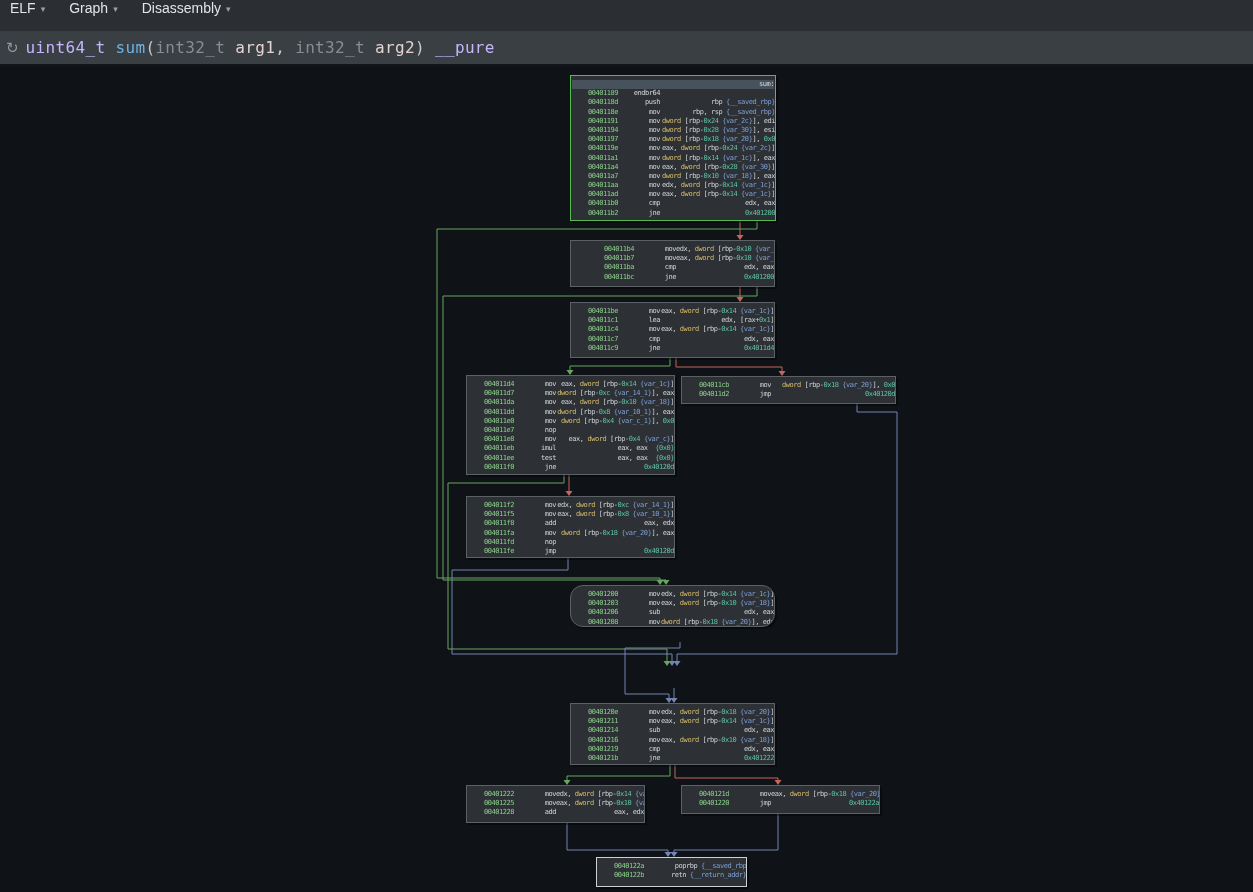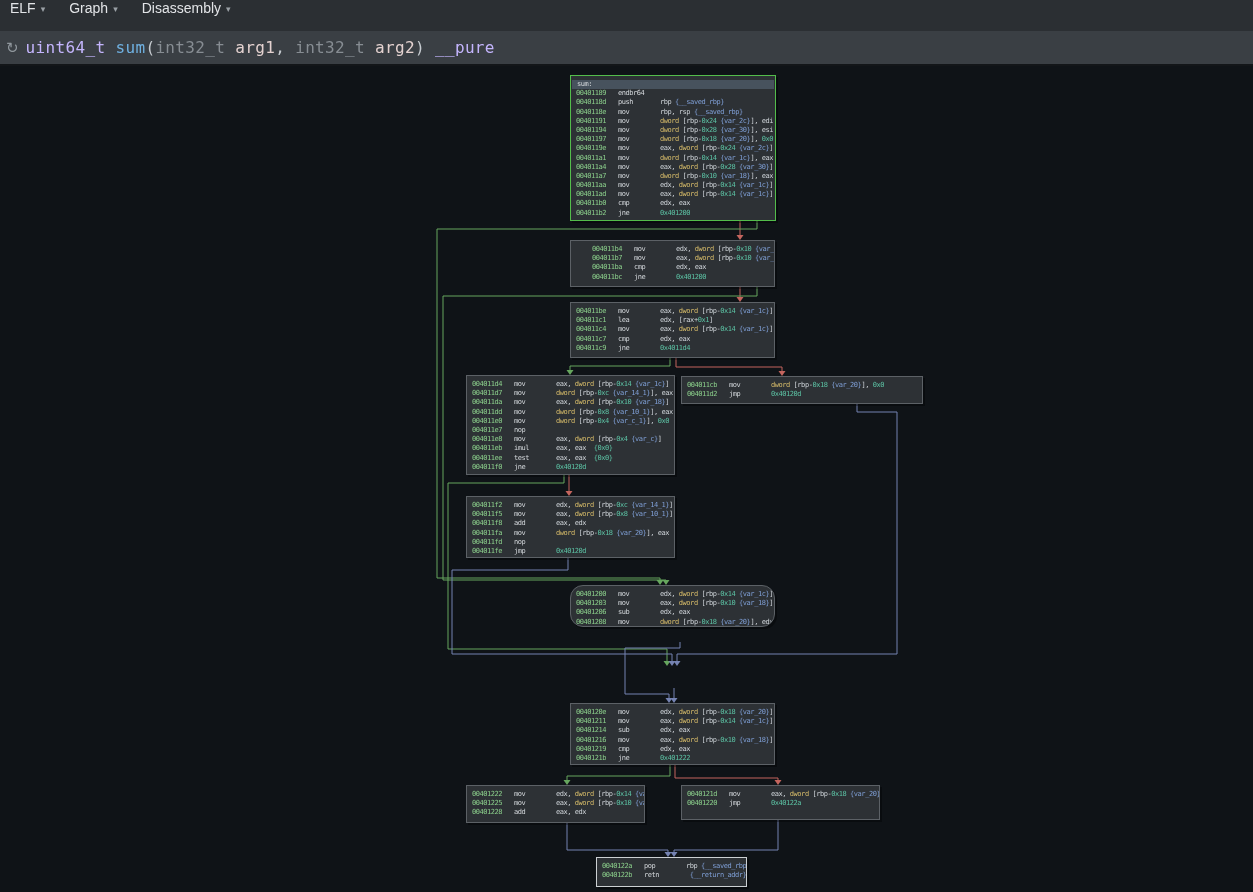--- a/index.html
+++ b/index.html
@@ -19,21 +19,21 @@
   .tok-plain{color:#c6cbd0;}
   .tok-dim{color:#878d93;}
   .tok-arg{color:#e4d2d0;}
 
   
   #canvas{position:absolute;left:0;top:66px;width:1253px;height:826px;background:#0f1317;}
   #edges{position:absolute;left:0;top:0;width:1253px;height:826px;pointer-events:none;}
 
   .block{position:absolute;background:#2d3135;border:1px solid #5c6166;box-sizing:border-box;
          padding:4px 0;font-family:"DejaVu Sans Mono",monospace;font-size:7px;letter-spacing:-0.45px;
-         color:#cfd4d9;box-shadow:2px 2px 0 rgba(0,0,0,0.35);overflow:hidden;}
+         color:#cfd4d9;box-shadow:2px 2px 0 rgba(0,0,0,0.35);overflow:hidden;text-align:right;}
   .block.entry{border:1px solid #53bd4b;}
   .block.exit{border:1px solid #ccd0d3;}
   .iline{display:flex;height:9.2px;line-height:9.2px;white-space:pre;}
   .label-line{display:block;background:#47525d;color:#d6dadd;padding-left:5px;margin:0 1px;}
   .addr{width:42px;padding-left:5px;color:#8bcf8b;flex:none;}
   .mn{width:42px;color:#d3d7db;flex:none;}
   .ops{flex:1;white-space:pre;}
   .kw{color:#d8bd6a;}
   .imm{color:#5cc2a4;}
   .ann{color:#7f9fd6;}
@@ -131,21 +131,21 @@
       <div class="iline"><span class="addr">004011d7</span><span class="mn">mov</span><span class="ops"><span class="kw">dword</span> [rbp-<span class="imm">0xc</span> <span class="ann">{var_14_1}</span>], eax</span></div>
       <div class="iline"><span class="addr">004011da</span><span class="mn">mov</span><span class="ops">eax, <span class="kw">dword</span> [rbp-<span class="imm">0x10</span> <span class="ann">{var_18}</span>]</span></div>
       <div class="iline"><span class="addr">004011dd</span><span class="mn">mov</span><span class="ops"><span class="kw">dword</span> [rbp-<span class="imm">0x8</span> <span class="ann">{var_10_1}</span>], eax</span></div>
       <div class="iline"><span class="addr">004011e0</span><span class="mn">mov</span><span class="ops"><span class="kw">dword</span> [rbp-<span class="imm">0x4</span> <span class="ann">{var_c_1}</span>], <span class="imm">0x0</span></span></div>
       <div class="iline"><span class="addr">004011e7</span><span class="mn">nop</span><span class="ops"></span></div>
       <div class="iline"><span class="addr">004011e8</span><span class="mn">mov</span><span class="ops">eax, <span class="kw">dword</span> [rbp-<span class="imm">0x4</span> <span class="ann">{var_c}</span>]</span></div>
       <div class="iline"><span class="addr">004011eb</span><span class="mn">imul</span><span class="ops">eax, eax  <span class="imm">{0x0}</span></span></div>
       <div class="iline"><span class="addr">004011ee</span><span class="mn">test</span><span class="ops">eax, eax  <span class="imm">{0x0}</span></span></div>
       <div class="iline"><span class="addr">004011f0</span><span class="mn">jne</span><span class="ops"><span class="imm">0x40120d</span></span></div>
     </div>
-    <div class="block" style="left: 681px; top: 310px; width: 242px; height: 28px;">
+    <div class="block" style="left: 681px; top: 310px; width: 215px; height: 28px;">
       <div class="iline"><span class="addr">004011cb</span><span class="mn">mov</span><span class="ops"><span class="kw">dword</span> [rbp-<span class="imm">0x18</span> <span class="ann">{var_20}</span>], <span class="imm">0x0</span></span></div>
       <div class="iline"><span class="addr">004011d2</span><span class="mn">jmp</span><span class="ops"><span class="imm">0x40120d</span></span></div>
     </div>
     <div class="block" style="left: 466px; top: 430px; width: 209px; height: 62px;">
       <div class="iline"><span class="addr">004011f2</span><span class="mn">mov</span><span class="ops">edx, <span class="kw">dword</span> [rbp-<span class="imm">0xc</span> <span class="ann">{var_14_1}</span>]</span></div>
       <div class="iline"><span class="addr">004011f5</span><span class="mn">mov</span><span class="ops">eax, <span class="kw">dword</span> [rbp-<span class="imm">0x8</span> <span class="ann">{var_10_1}</span>]</span></div>
       <div class="iline"><span class="addr">004011f8</span><span class="mn">add</span><span class="ops">eax, edx</span></div>
       <div class="iline"><span class="addr">004011fa</span><span class="mn">mov</span><span class="ops"><span class="kw">dword</span> [rbp-<span class="imm">0x18</span> <span class="ann">{var_20}</span>], eax</span></div>
       <div class="iline"><span class="addr">004011fd</span><span class="mn">nop</span><span class="ops"></span></div>
       <div class="iline"><span class="addr">004011fe</span><span class="mn">jmp</span><span class="ops"><span class="imm">0x40120d</span></span></div>
@@ -166,21 +166,21 @@
       <div class="iline"><span class="addr">00401214</span><span class="mn">sub</span><span class="ops">edx, eax</span></div>
       <div class="iline"><span class="addr">00401216</span><span class="mn">mov</span><span class="ops">eax, <span class="kw">dword</span> [rbp-<span class="imm">0x10</span> <span class="ann">{var_18}</span>]</span></div>
       <div class="iline"><span class="addr">00401219</span><span class="mn">cmp</span><span class="ops">edx, eax</span></div>
       <div class="iline"><span class="addr">0040121b</span><span class="mn">jne</span><span class="ops"><span class="imm">0x401222</span></span></div>
     </div>
     <div class="block" style="left: 466px; top: 719px; width: 179px; height: 38px;">
       <div class="iline"><span class="addr">00401222</span><span class="mn">mov</span><span class="ops">edx, <span class="kw">dword</span> [rbp-<span class="imm">0x14</span> <span class="ann">{var_1c}</span>]</span></div>
       <div class="iline"><span class="addr">00401225</span><span class="mn">mov</span><span class="ops">eax, <span class="kw">dword</span> [rbp-<span class="imm">0x10</span> <span class="ann">{var_18}</span>]</span></div>
       <div class="iline"><span class="addr">00401228</span><span class="mn">add</span><span class="ops">eax, edx</span></div>
     </div>
-    <div class="block" style="left: 681px; top: 719px; width: 199px; height: 35px;">
+    <div class="block" style="left: 681px; top: 719px; width: 199px; height: 29px;">
       <div class="iline"><span class="addr">0040121d</span><span class="mn">mov</span><span class="ops">eax, <span class="kw">dword</span> [rbp-<span class="imm">0x18</span> <span class="ann">{var_20}</span>]</span></div>
       <div class="iline"><span class="addr">00401220</span><span class="mn">jmp</span><span class="ops"><span class="imm">0x40122a</span></span></div>
     </div>
     <div class="block exit" style="left: 596px; top: 791px; width: 151px; height: 30px;">
       <div class="iline"><span class="addr">0040122a</span><span class="mn">pop</span><span class="ops">rbp <span class="ann">{__saved_rbp}</span></span></div>
       <div class="iline"><span class="addr">0040122b</span><span class="mn">retn</span><span class="ops"> <span class="ann">{__return_addr}</span></span></div>
     </div>
   </div>
 
 </body></html>

